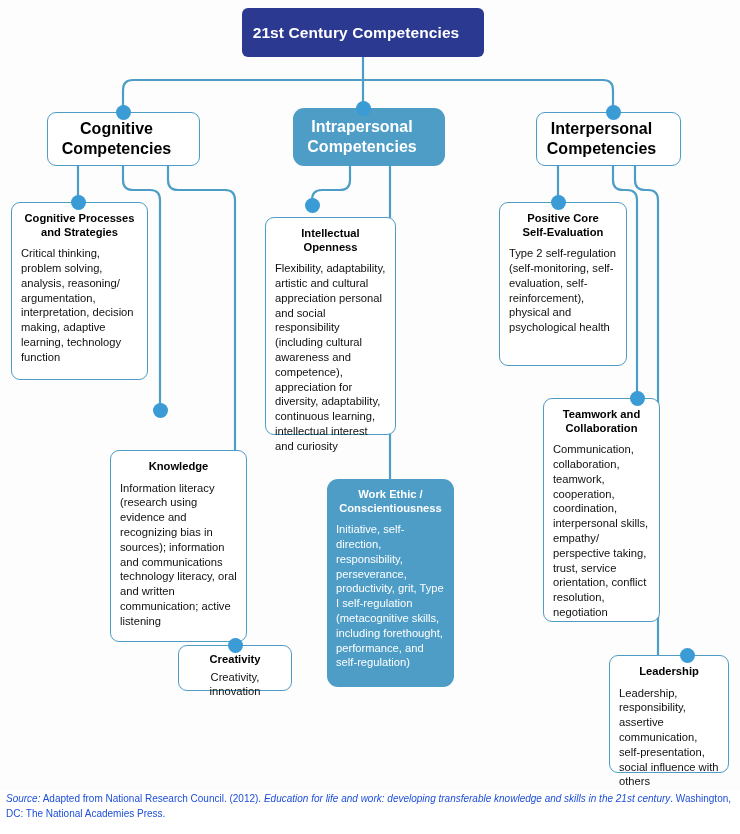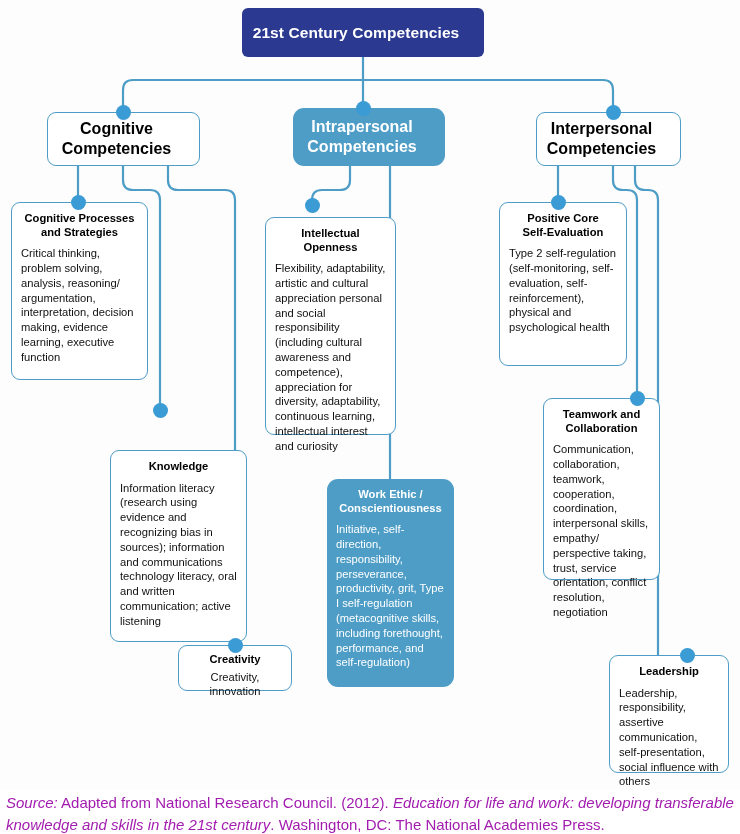--- a/index.html
+++ b/index.html
@@ -92,23 +92,23 @@
     position: absolute;
     width: 15px; height: 15px;
     border-radius: 50%;
     background: #3b9bd4;
   }
   #source {
     position: absolute;
     left: 6px;
     top: 792px;
     width: 728px;
-    font-size: 15px;
+    font-size: 10px;
     line-height: 1.45;
-    color: #a21caf;
+    color: #1d4ed8;
   }
   #source .it { font-style: italic; }
 </style>
 </head>
 <body>
 
 <div id="diagram">
 
   <svg class="connectors" viewBox="0 0 740 790">
     <g fill="none" stroke="#4d9dc6" stroke-width="2.2">
@@ -161,21 +161,21 @@
   <div class="node level1" style="left:536px; top:112px; width:145px; height:54px;">
     <div class="vcenter">
       <div class="title">Interpersonal<br>Competencies</div>
     </div>
   </div>
   <div class="dot" style="left:606px; top:105px;"></div>
 
   <div class="node leaf" style="left:11px; top:202px; width:137px; height:178px;">
     <div class="pad">
       <div class="title">Cognitive Processes<br>and Strategies</div>
-      <div class="body">Critical thinking, problem solving, analysis, reasoning/ argumentation, interpretation, decision making, evidence learning, executive function</div>
+      <div class="body">Critical thinking, problem solving, analysis, reasoning/ argumentation, interpretation, decision making, adaptive learning, technology function</div>
     </div>
   </div>
   <div class="dot" style="left:71px; top:195px;"></div>
 
   <div class="node leaf" style="left:110px; top:410px; width:137px; height:192px;margin-top:40px;">
     <div class="pad">
       <div class="title">Knowledge</div>
       <div class="body">Information literacy (research using evidence and recognizing bias in sources); information and communications technology literacy, oral and written communication; active listening</div>
     </div>
   </div>
@@ -205,21 +205,21 @@
   </div>
 
   <div class="node leaf" style="left:499px; top:202px; width:128px; height:164px;">
     <div class="pad">
       <div class="title">Positive Core<br>Self-Evaluation</div>
       <div class="body">Type 2 self-regulation (self-monitoring, self-evaluation, self-reinforcement), physical and psychological health</div>
     </div>
   </div>
   <div class="dot" style="left:551px; top:195px;"></div>
 
-  <div class="node leaf" style="left:543px; top:398px; width:117px; height:182px;">
+  <div class="node leaf" style="left:543px; top:398px; width:117px; height:224px;">
     <div class="pad">
       <div class="title">Teamwork and<br>Collaboration</div>
       <div class="body">Communication, collaboration, teamwork, cooperation, coordination, interpersonal skills, empathy/ perspective taking, trust, service orientation, conflict resolution, negotiation</div>
     </div>
   </div>
   <div class="dot" style="left:630px; top:391px;"></div>
 
   <div class="node leaf" style="left:609px; top:655px; width:120px; height:118px;padding-left:38px;">
     <div class="pad">
       <div class="title">Leadership</div>

